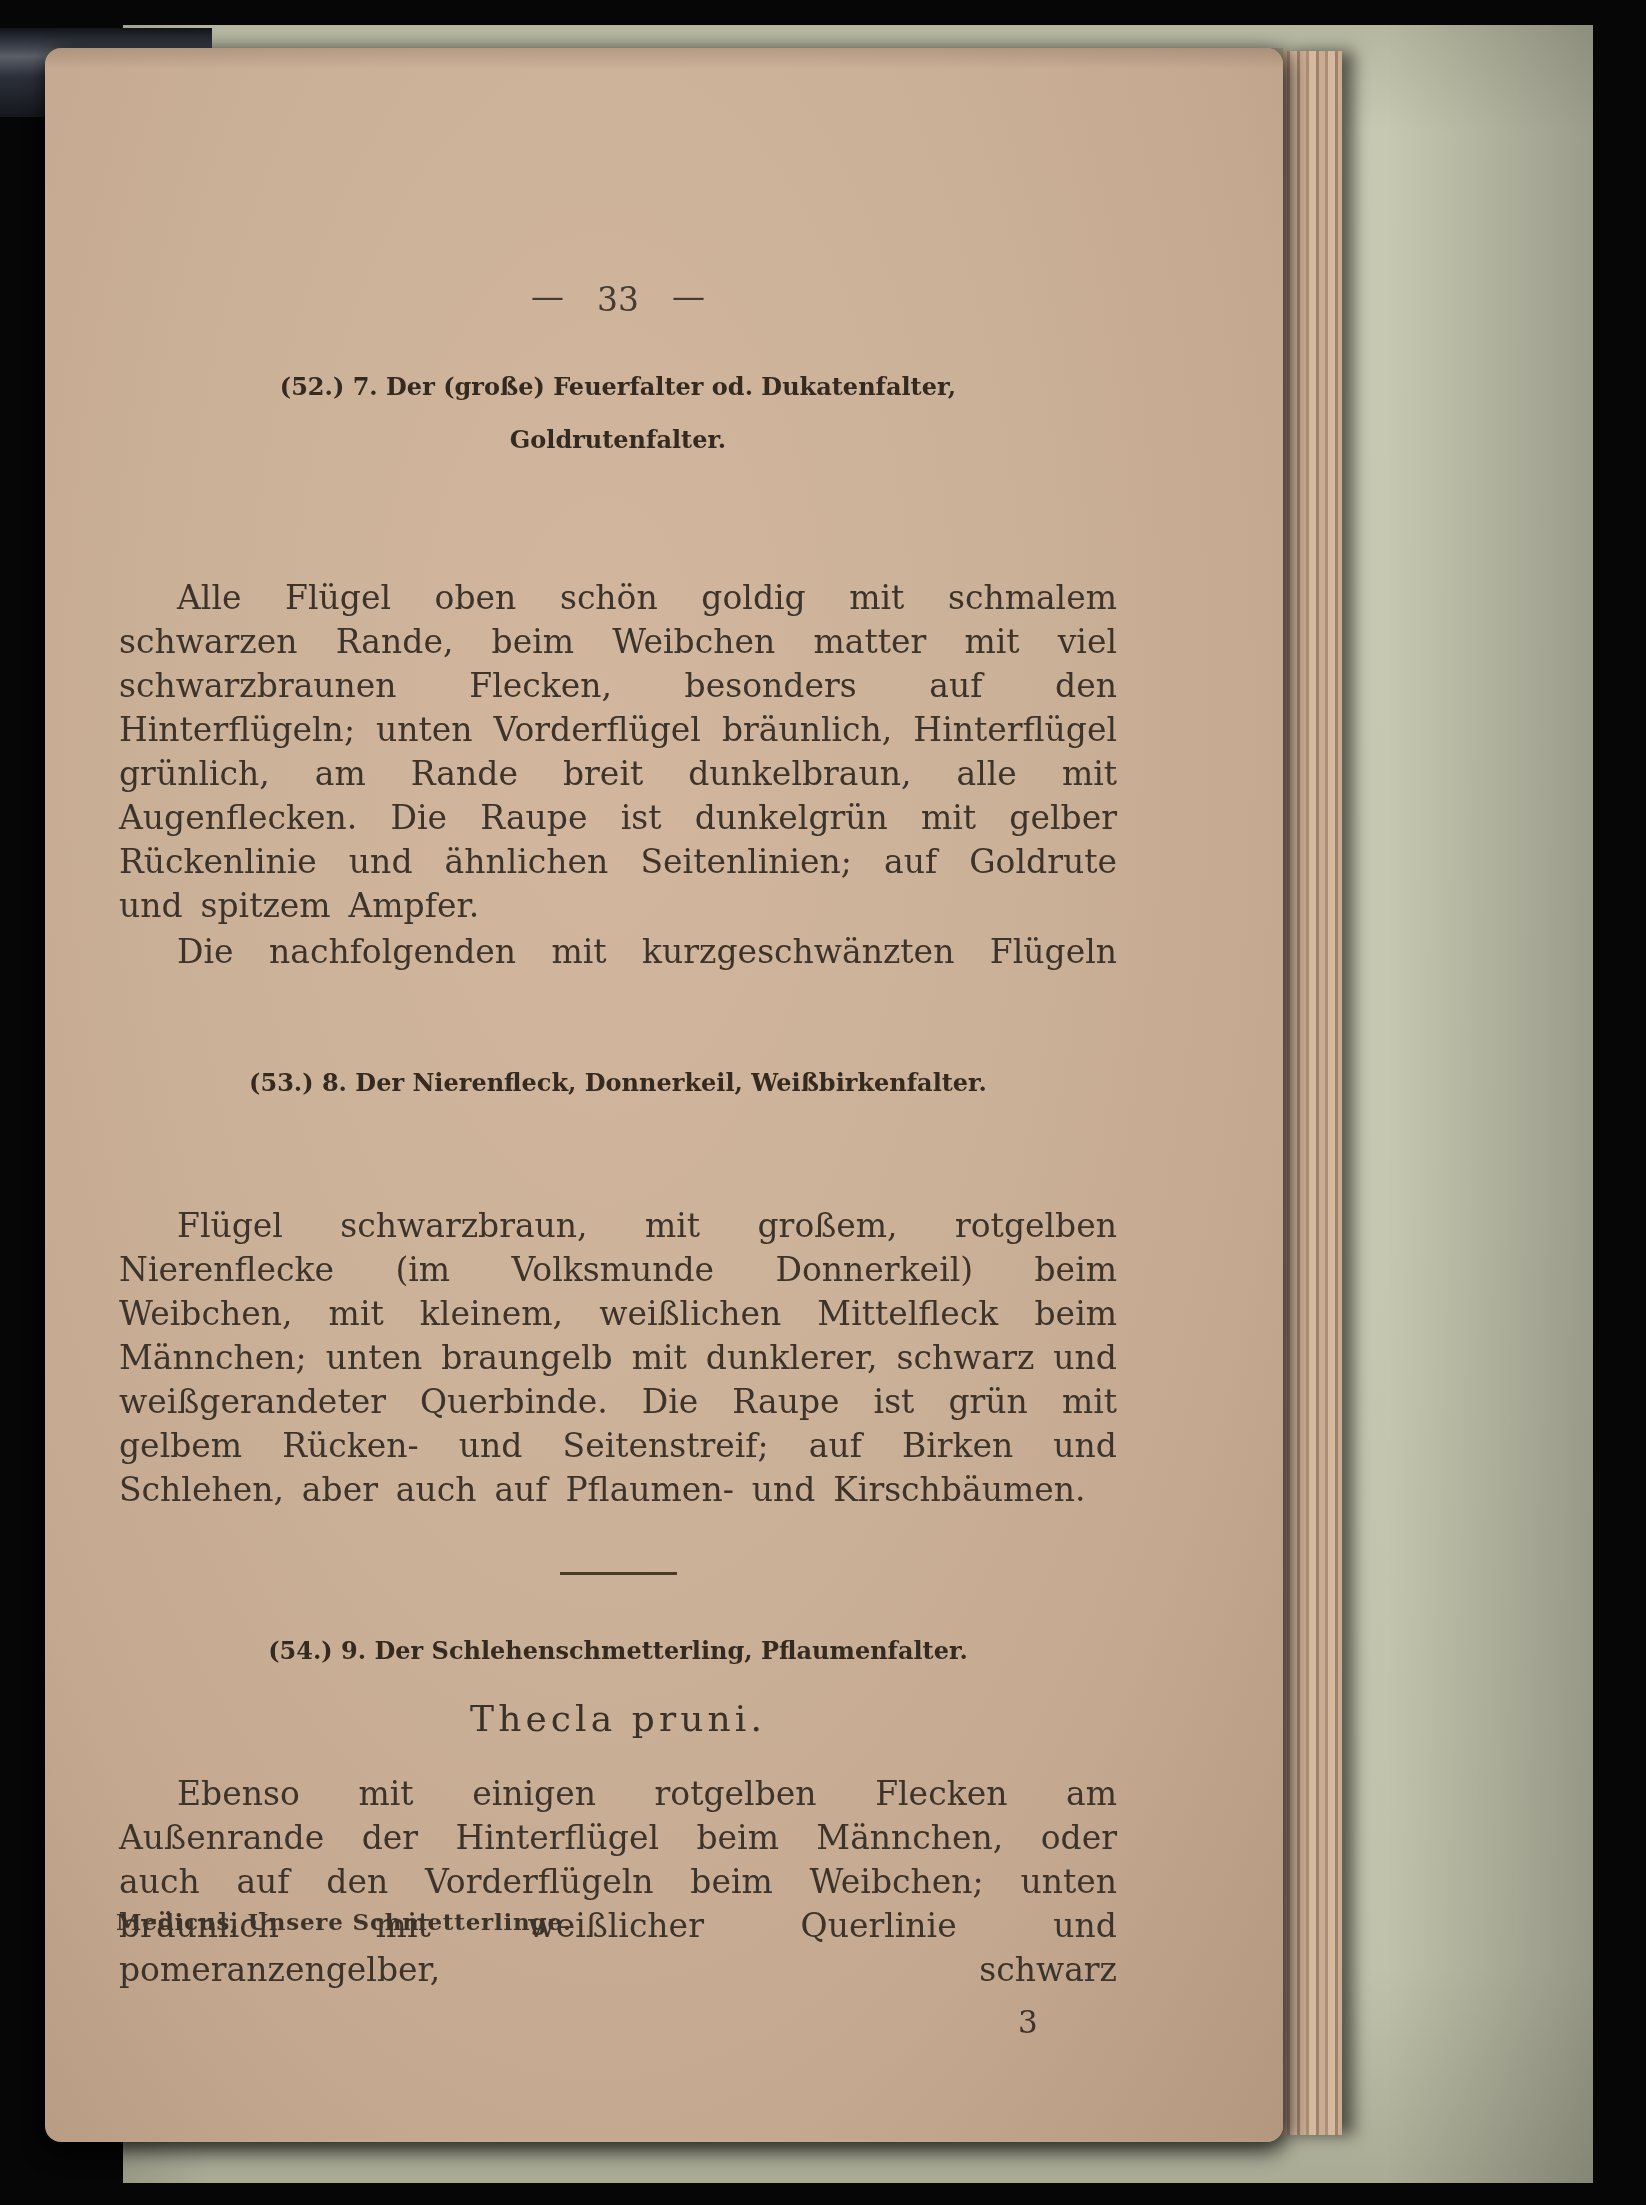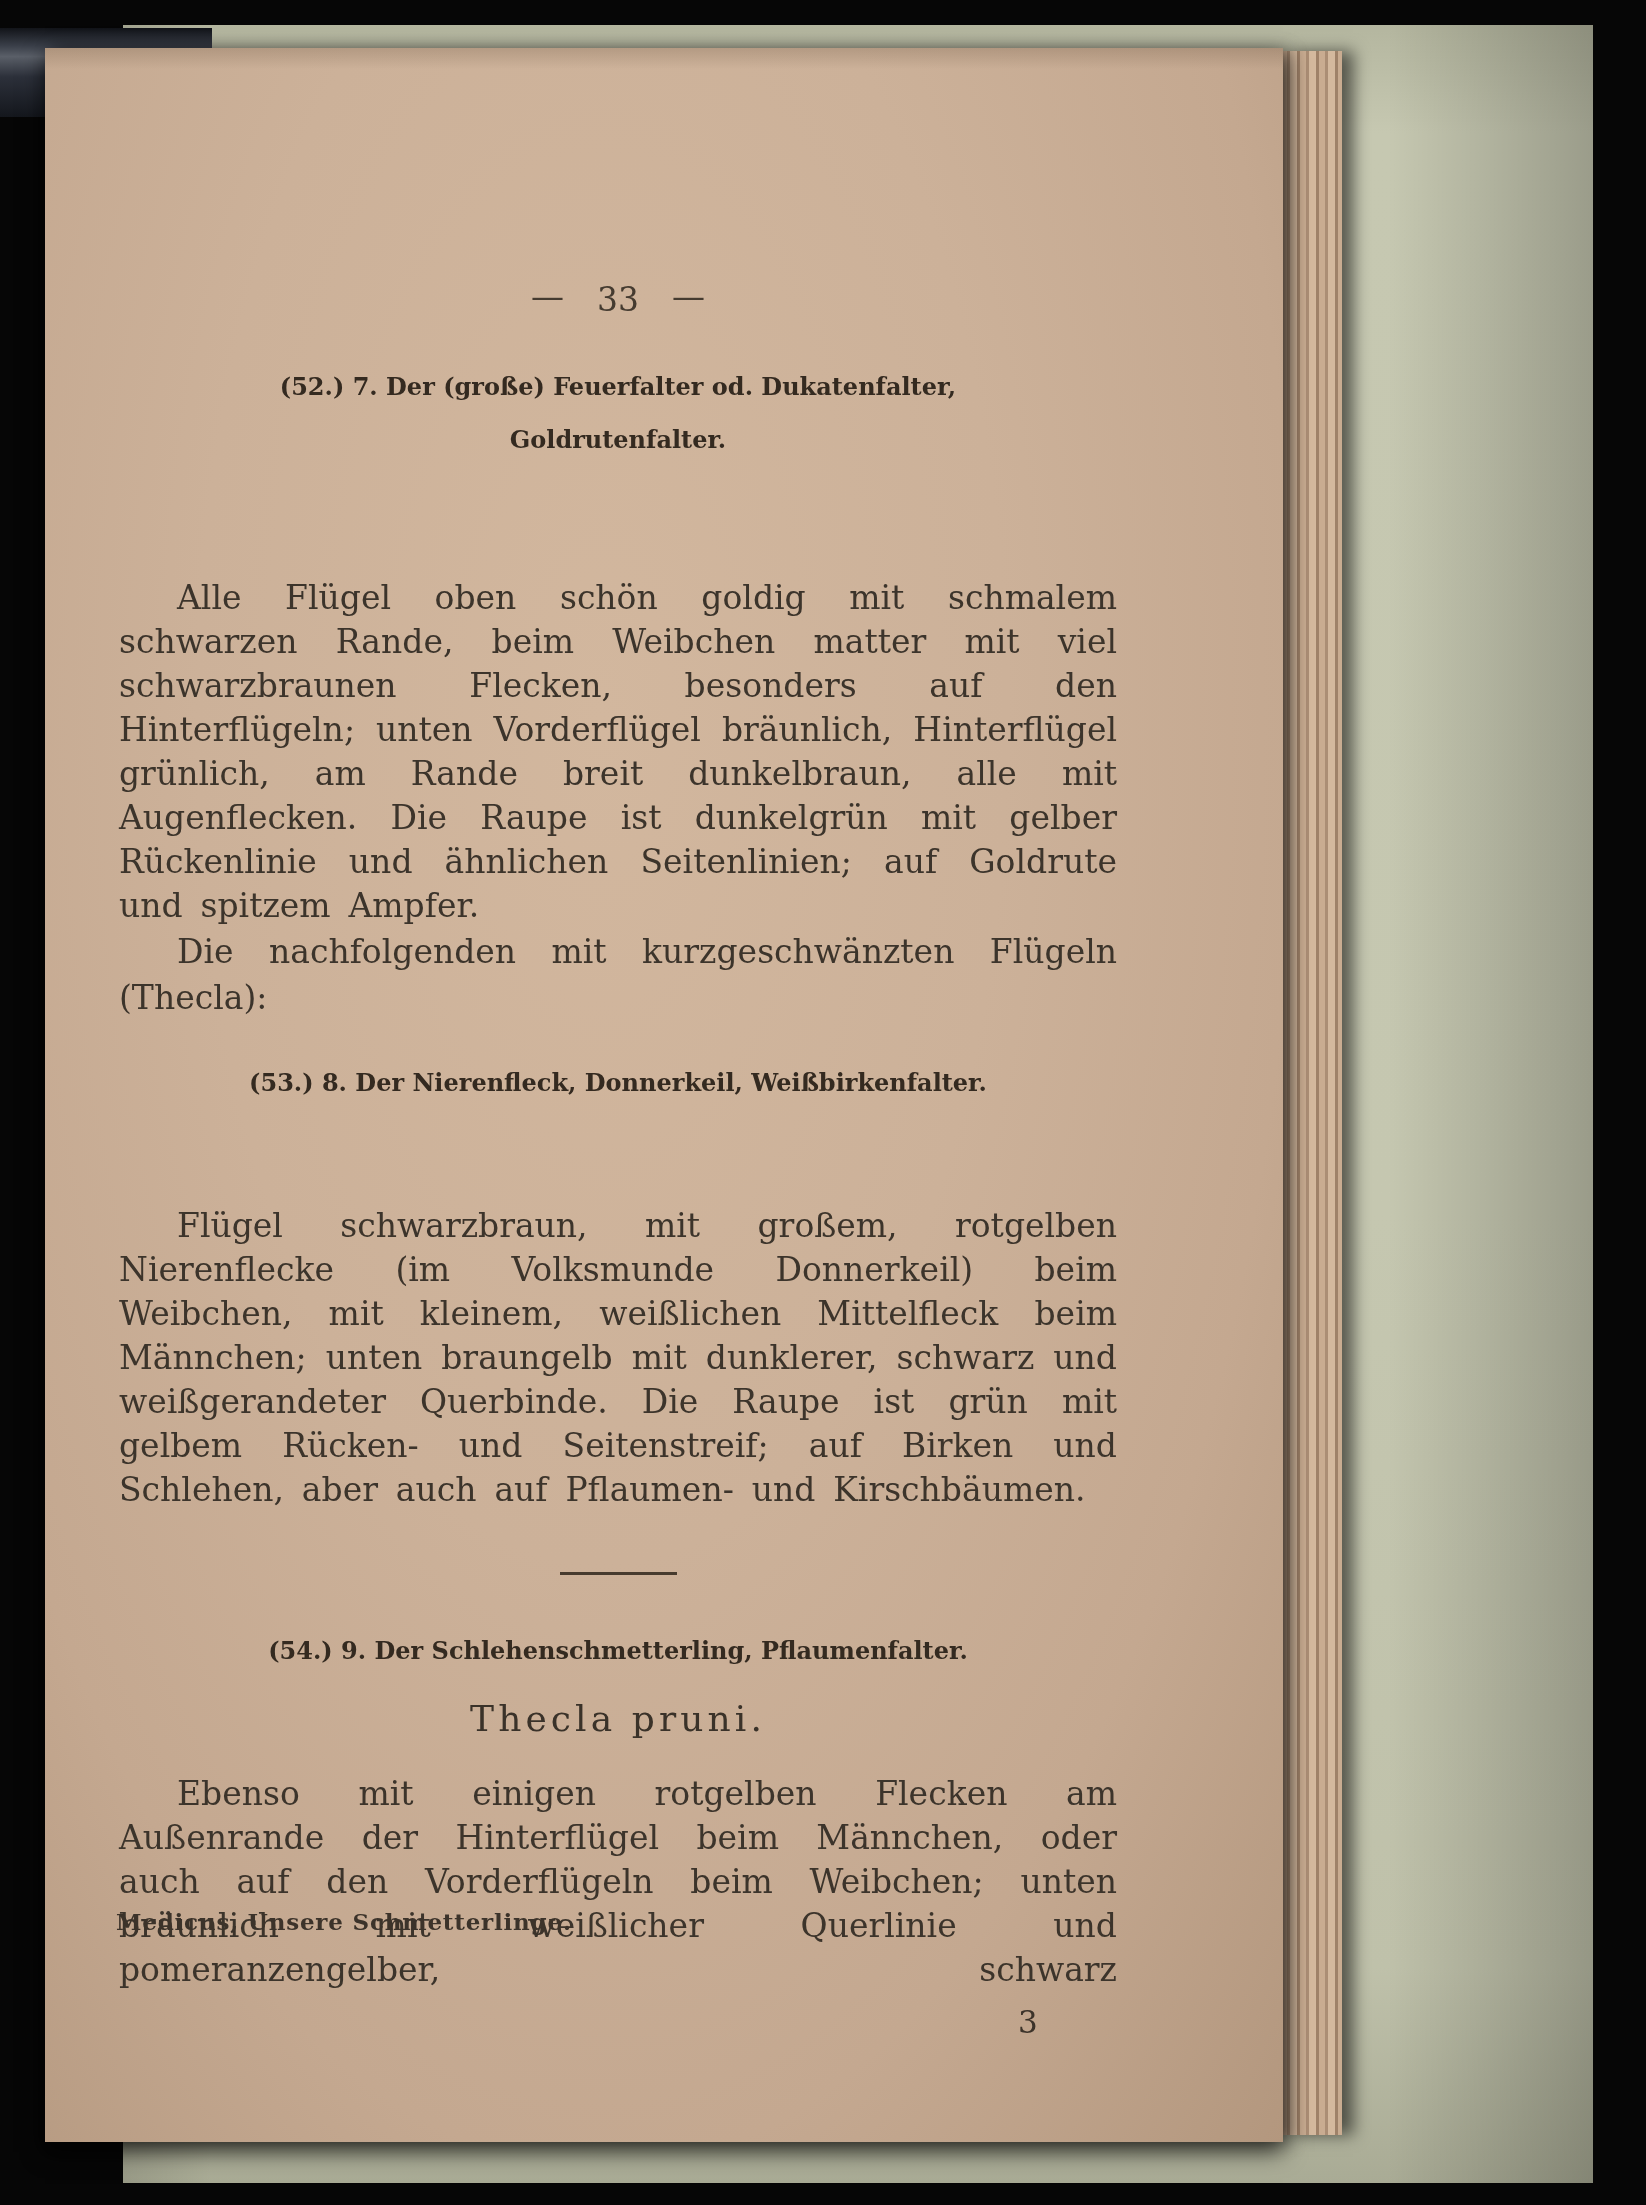--- a/index.html
+++ b/index.html
@@ -33,20 +33,21 @@
       #d4b99e 9px, #d4b99e 15.6px, #9f8269 15.6px, #9f8269 19px);
     box-shadow: 11.5px 0 15px rgba(0,0,0,0.55);
   }
 
   
   .paper {
     position:absolute; left:45px; top:48px; width:1238px; height:2094px;
     background:
       radial-gradient(ellipse at 45% 32%, #d2b79e 0%, #ccb199 42%, #c4a890 72%, #b3977e 100%);
     box-shadow: 8.2px 0 16.5px rgba(0,0,0,0.45), 0 10px 21.4px rgba(0,0,0,0.65);
+    border-radius: 16px;
   }
   .paper::after { 
     content:""; position:absolute; left:0; top:0; width:100%; height:21.4px;
     background: linear-gradient(180deg, rgba(90,70,50,0.22), rgba(90,70,50,0));
   }
 
   .textcol { position:absolute; left:74px; width:998px; color:#3b332a; }
 
   .pageno { top:232px; text-align:center; font-size:33px; color:#453b30; }
   .pageno .dash { margin:0 33px; position:relative; top:-3.3px; }
@@ -104,21 +105,20 @@
     <div class="textcol heading h52">
       <div>(52.) 7. Der (große) Feuerfalter od. Dukatenfalter,</div>
       <div>Goldrutenfalter.</div>
     </div>
 
 
     <div class="textcol body-par p1">Alle Flügel oben schön goldig mit schmalem schwarzen Rande, beim Weibchen matter mit viel schwarzbraunen Flecken, besonders auf den Hinterflügeln; unten Vorderflügel bräunlich, Hinterflügel grünlich, am Rande breit dunkelbraun, alle mit Augenflecken. Die Raupe ist dunkelgrün mit gelber Rückenlinie und ähnlichen Seitenlinien; auf Goldrute und spitzem Ampfer.</div>
 
     <div class="textcol interlude">
       <div class="iline1">Die nachfolgenden mit kurzgeschwänzten Flügeln</div>
-      <div class="iline2">(Thecla):</div>
     </div>
 
     <div class="textcol heading h53">(53.) 8. Der Nierenfleck, Donnerkeil, Weißbirkenfalter.</div>
 
 
     <div class="textcol body-par p3">Flügel schwarzbraun, mit großem, rotgelben Nierenflecke (im Volksmunde Donnerkeil) beim Weibchen, mit kleinem, weißlichen Mittelfleck beim Männchen; unten braungelb mit dunklerer, schwarz und weißgerandeter Querbinde. Die Raupe ist grün mit gelbem Rücken- und Seitenstreif; auf Birken und Schlehen, aber auch auf Pflaumen- und Kirschbäumen.</div>
 
     <div class="divider"></div>
 
     <div class="textcol heading h54">(54.) 9. Der Schlehenschmetterling, Pflaumenfalter.</div>

